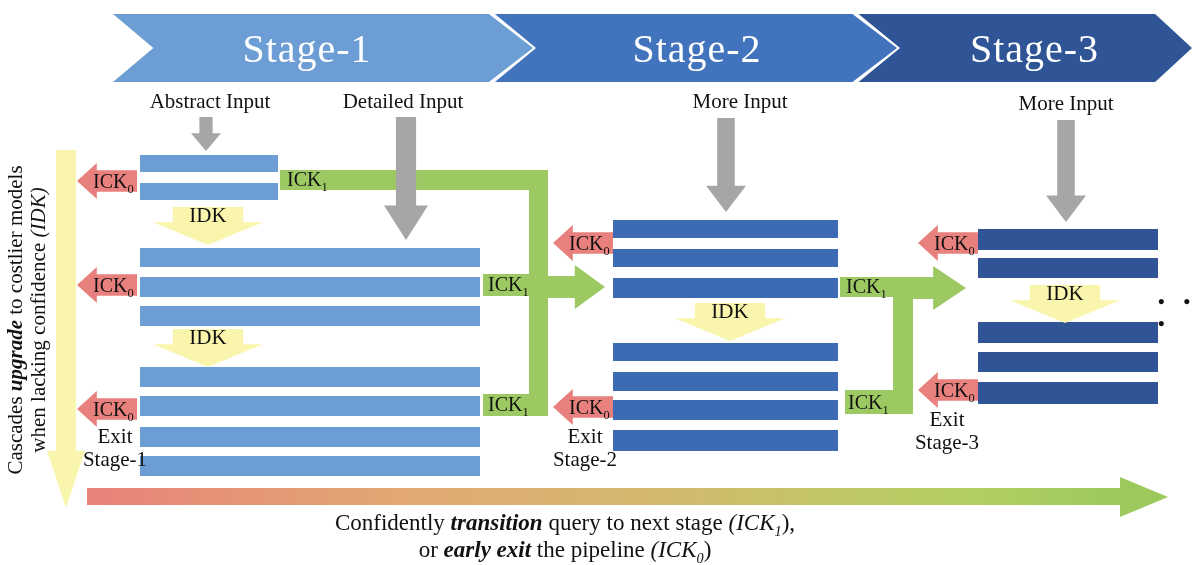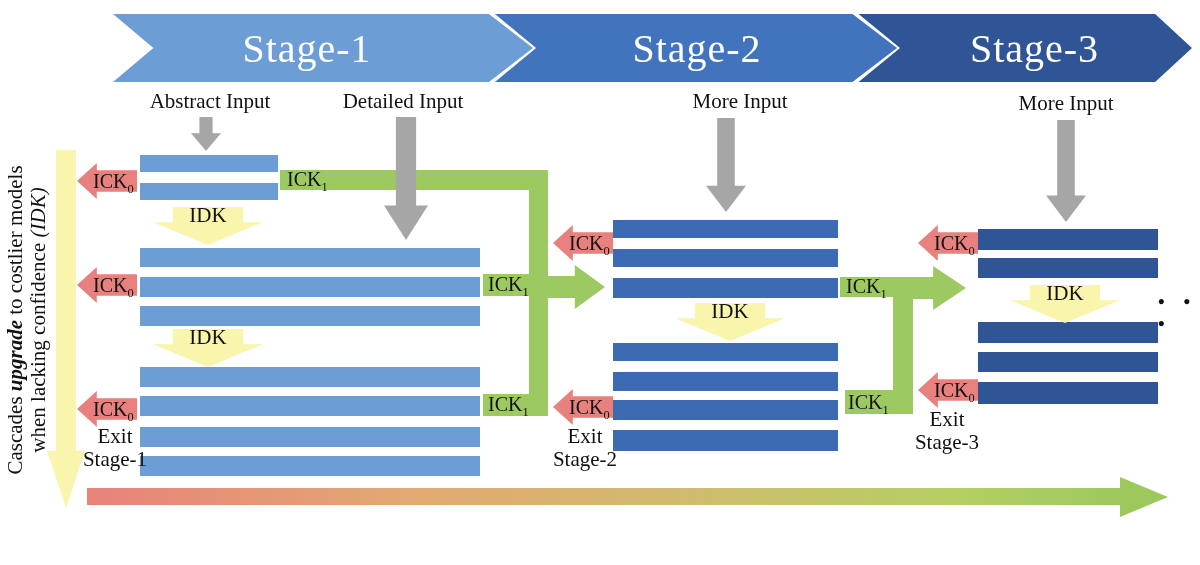--- a/index.html
+++ b/index.html
@@ -173,15 +173,17 @@
   <div class="exitlbl" style="left:902px;top:408px;">
     <div>Exit</div>
       <div>Stage-3</div>
   </div>
 
   <div class="dots">• • •</div>
 
   <div class="botshaft"></div>
   <div class="bothead"></div>
   <div class="botcap">
+    <div><span>Confidently </span><span class="bi">transition</span><span> query to next stage </span><span class="it"><span>(ICK</span><sub>1</sub></span><span>),</span></div>
+    <div><span>or </span><span class="bi">early exit</span><span> the pipeline </span><span class="it"><span>(ICK</span><sub>0</sub></span><span>)</span></div>
   </div>
 
 </div>
 
 </body></html>

